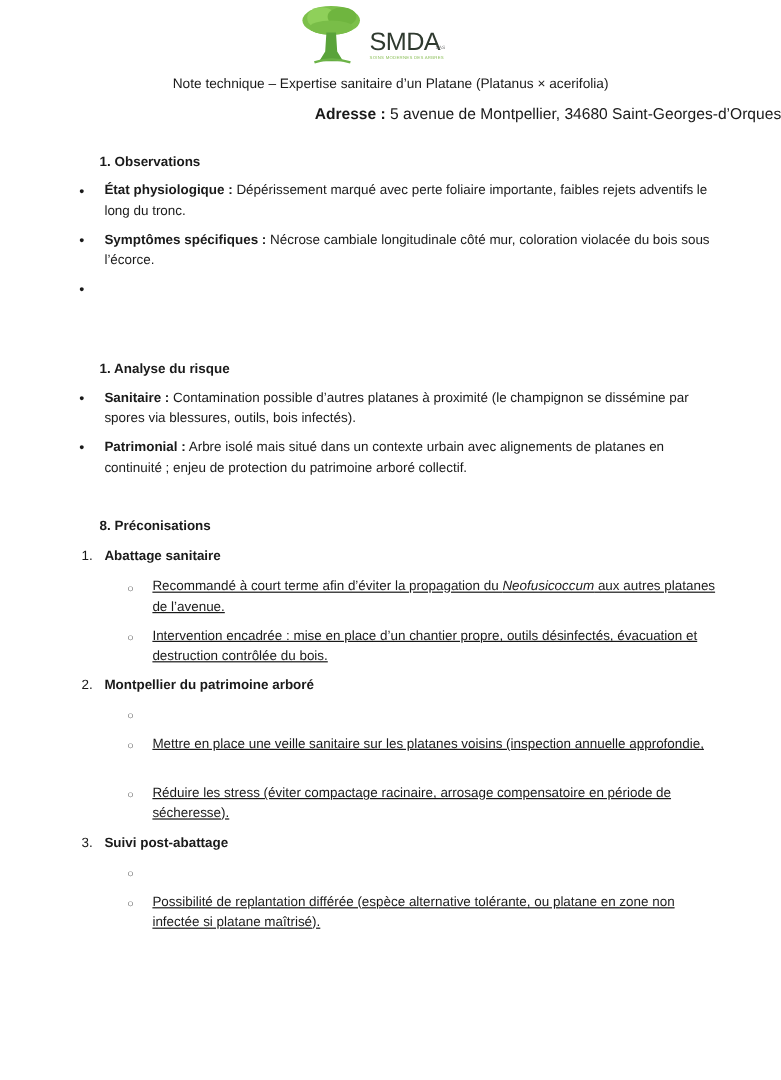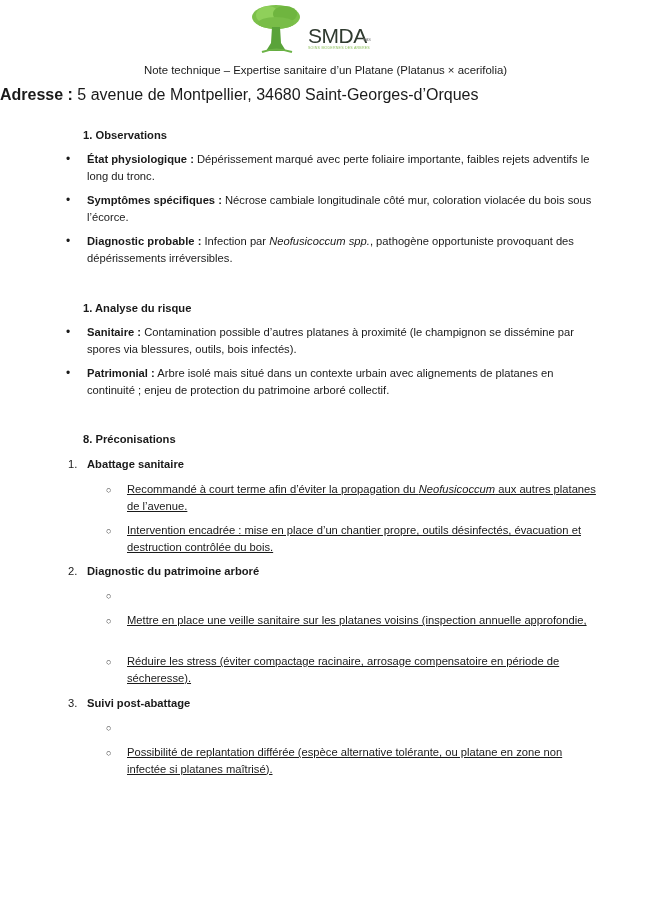--- a/index.html
+++ b/index.html
@@ -8,21 +8,21 @@
     font-family:"Liberation Sans", "DejaVu Sans", sans-serif;
     color:#1a1a1a; font-size:11.2px; line-height:16.5px;
   }
   .page { position:absolute; left:0; top:0; width:651px; height:900px; }
   .logo { position:absolute; left:250px; top:3px; width:150px; height:50px; }
   .logo svg { position:absolute; left:0; top:0; }
   .logo-text { position:absolute; left:58px; top:22px; font-size:21px; line-height:21px; color:#2f3a2f; letter-spacing:-0.5px; font-family:"Liberation Sans", sans-serif; }
   .logo-sas { position:absolute; left:113px; top:35px; font-size:4px; line-height:4px; color:#777; }
   .logo-sub { position:absolute; left:58px; top:43px; font-size:3.6px; line-height:4px; color:#8cbf5a; letter-spacing:0.2px; white-space:nowrap; }
   .title { position:absolute; left:0; width:651px; top:62px; text-align:center; font-weight:normal; font-size:11.4px; }
-  .address { position:absolute; left:0; width:651px; top:87px; text-align:left; font-size:16px; }
+  .address { position:absolute; left:0; width:651px; top:87px; text-align:right; font-size:13px; }
   .address b { font-weight:bold; }
   .h { position:absolute; left:47px; font-weight:bold; font-size:11.2px;margin-left:36px; }
   .bullet { position:absolute; left:66px; font-size:12px; }
   .item { position:absolute; left:87px; width:540px; }
   .num { position:absolute; left:68px; }
   .sub-title { position:absolute; left:87px; font-weight:bold; }
   .circ { position:absolute; left:106px; font-size:9px; color:#333; }
   .subitem { position:absolute; left:127px; width:505px;text-decoration:underline; }
   i { font-style:italic; }
 </style>
@@ -56,24 +56,20 @@
     <span>long du tronc.</span>
   </div>
 
   <div class="bullet" style="top:192px">•</div>
   <div class="item" style="top:192px">
     <b>Symptômes spécifiques :</b><span> Nécrose cambiale longitudinale côté mur, coloration violacée du bois sous</span><br>
     <span>l’écorce.</span>
   </div>
 
   <div class="bullet" style="top:233px">•</div>
-  <div class="item" style="top:233px">
-    <b>Diagnostic probable :</b><span> Infection par </span><i>Neofusicoccum spp.</i><span>, pathogène opportuniste provoquant des</span><br>
-    <span>dépérissements irréversibles.</span>
-  </div>
 
   <div class="h" style="top:300px">1. Analyse du risque</div>
 
   <div class="bullet" style="top:324px">•</div>
   <div class="item" style="top:324px">
     <b>Sanitaire :</b><span> Contamination possible d’autres platanes à proximité (le champignon se dissémine par</span><br>
     <span>spores via blessures, outils, bois infectés).</span>
   </div>
 
   <div class="bullet" style="top:365px">•</div>
@@ -93,21 +89,21 @@
     <span>de l’avenue.</span>
   </div>
 
   <div class="circ" style="top:523px">○</div>
   <div class="subitem" style="top:522px">
     <span>Intervention encadrée : mise en place d’un chantier propre, outils désinfectés, évacuation et</span><br>
     <span>destruction contrôlée du bois.</span>
   </div>
 
   <div class="num" style="top:563px">2.</div>
-  <div class="sub-title" style="top:563px">Diagnostic du patrimoine arboré</div>
+  <div class="sub-title" style="top:563px">Montpellier du patrimoine arboré</div>
 
   <div class="circ" style="top:588px">○</div>
 
   <div class="circ" style="top:613px">○</div>
   <div class="subitem" style="top:612px">
     <span>Mettre en place une veille sanitaire sur les platanes voisins (inspection annuelle approfondie,</span><br>
   </div>
 
   <div class="circ" style="top:654px">○</div>
   <div class="subitem" style="top:653px">
@@ -116,16 +112,16 @@
   </div>
 
   <div class="num" style="top:695px">3.</div>
   <div class="sub-title" style="top:695px">Suivi post-abattage</div>
 
   <div class="circ" style="top:720px">○</div>
 
   <div class="circ" style="top:745px">○</div>
   <div class="subitem" style="top:744px">
     <span>Possibilité de replantation différée (espèce alternative tolérante, ou platane en zone non</span><br>
-    <span>infectée si platanes maîtrisé).</span>
+    <span>infectée si platane maîtrisé).</span>
   </div>
 
 </div>
 
 </body></html>

